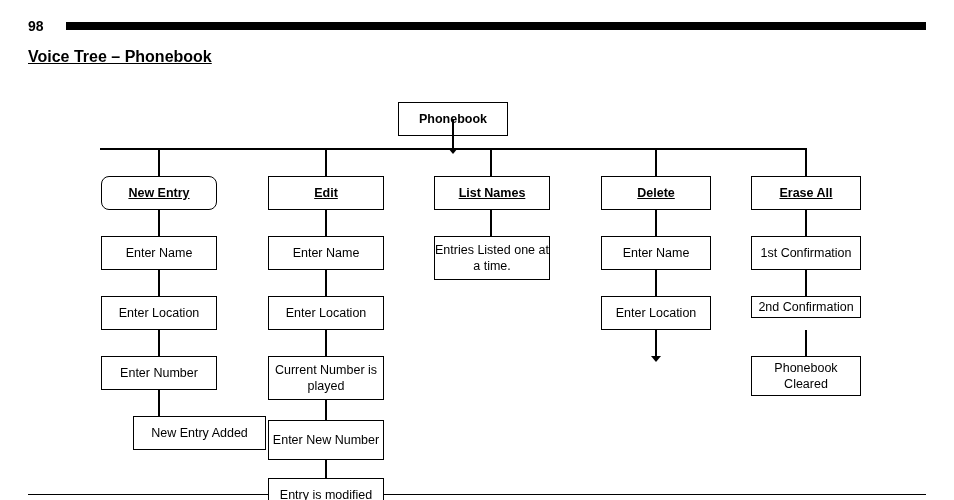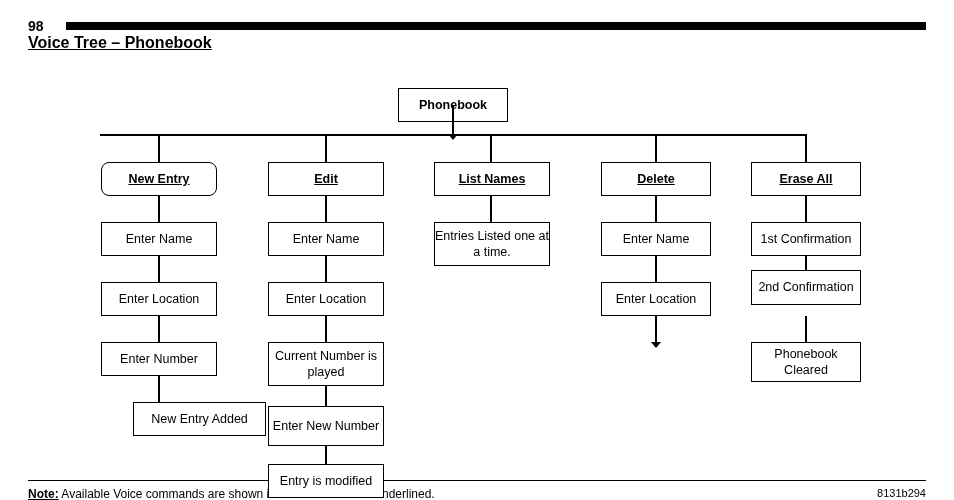--- a/index.html
+++ b/index.html
@@ -11,20 +11,21 @@
       min-height: 500px;
     }
 
     .page {
       padding: 18px 28px 12px 28px;
     }
 
     .header {
       display: flex;
       align-items: center;
+      margin-bottom: 14px;
       text-align: center;
     }
     .header-num {
       font-weight: bold;
       font-size: 14px;
       margin-right: 10px;
     }
     .header-title {
       font-weight: bold;
       font-size: 14px;
@@ -170,21 +171,21 @@
     <div class="arrow-v" style="left:627px; top:134px; height:26px;"></div>
     <div class="box" style="left:573px; top:160px; width:110px; height:34px;">Enter Name</div>
     <div class="arrow-v" style="left:627px; top:194px; height:26px;"></div>
     <div class="box" style="left:573px; top:220px; width:110px; height:34px;">Enter Location</div>
     <div class="arrow-v" style="left:627px; top:254px; height:26px;"></div>
 
     <div class="box bold-underline" style="left:723px; top:100px; width:110px; height:34px;">Erase All</div>
     <div class="arrow-v" style="left:777px; top:134px; height:26px;"></div>
     <div class="box" style="left:723px; top:160px; width:110px; height:34px;">1st Confirmation</div>
     <div class="arrow-v" style="left:777px; top:194px; height:26px;"></div>
-    <div class="box" style="left:723px; top:208px; width:110px; height:35px;">2nd Confirmation</div>
+    <div class="box" style="left:723px; top:220px; width:110px; height:22px;">2nd Confirmation</div>
     <div class="arrow-v" style="left:777px; top:254px; height:26px;"></div>
     <div class="box" style="left:723px; top:280px; width:110px; height:40px;">Phonebook Cleared</div>
 
   </div>
 
   
   <div class="footnote">
     <span class="note-label">Note:</span><span> Available Voice commands are shown in bold face and are underlined.</span>
     <span style="float:right; font-size:11px;">8131b294</span>
   </div>

